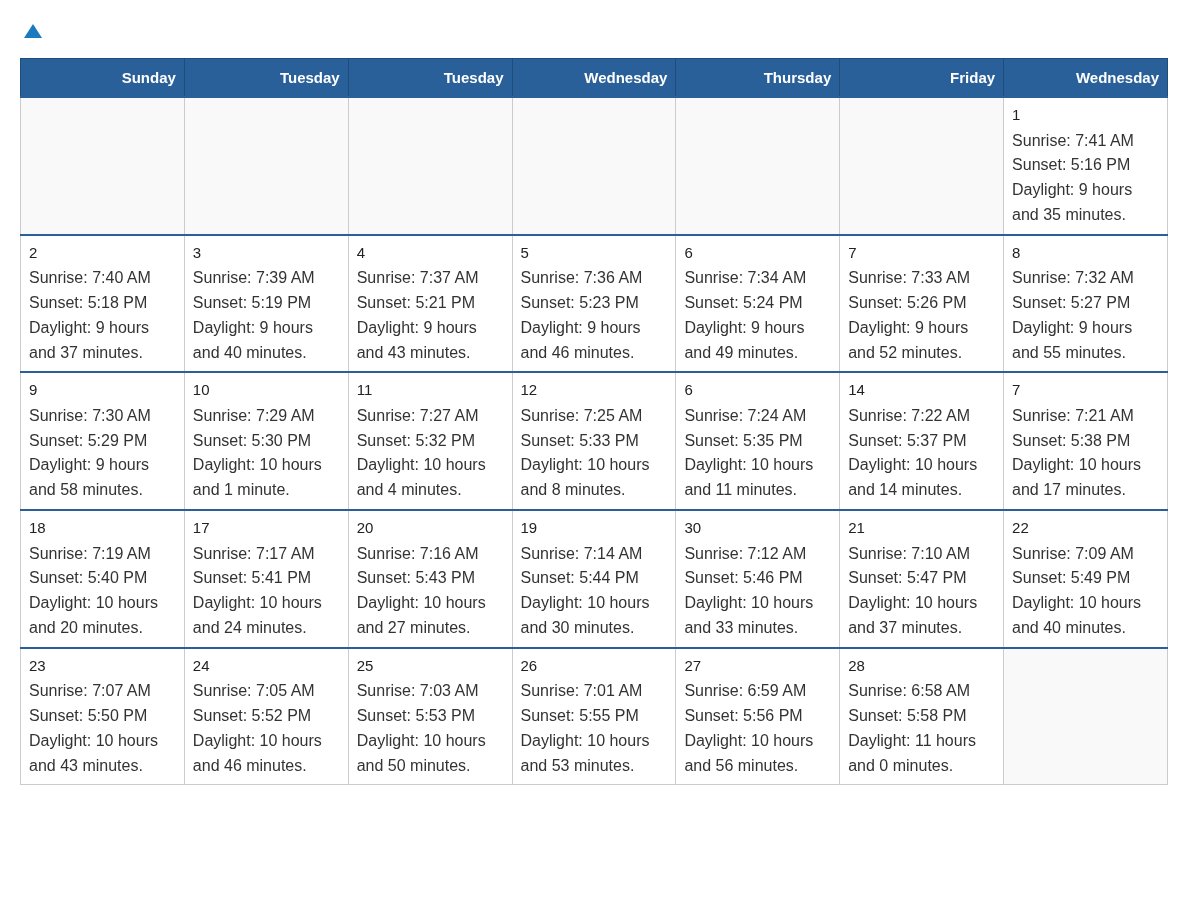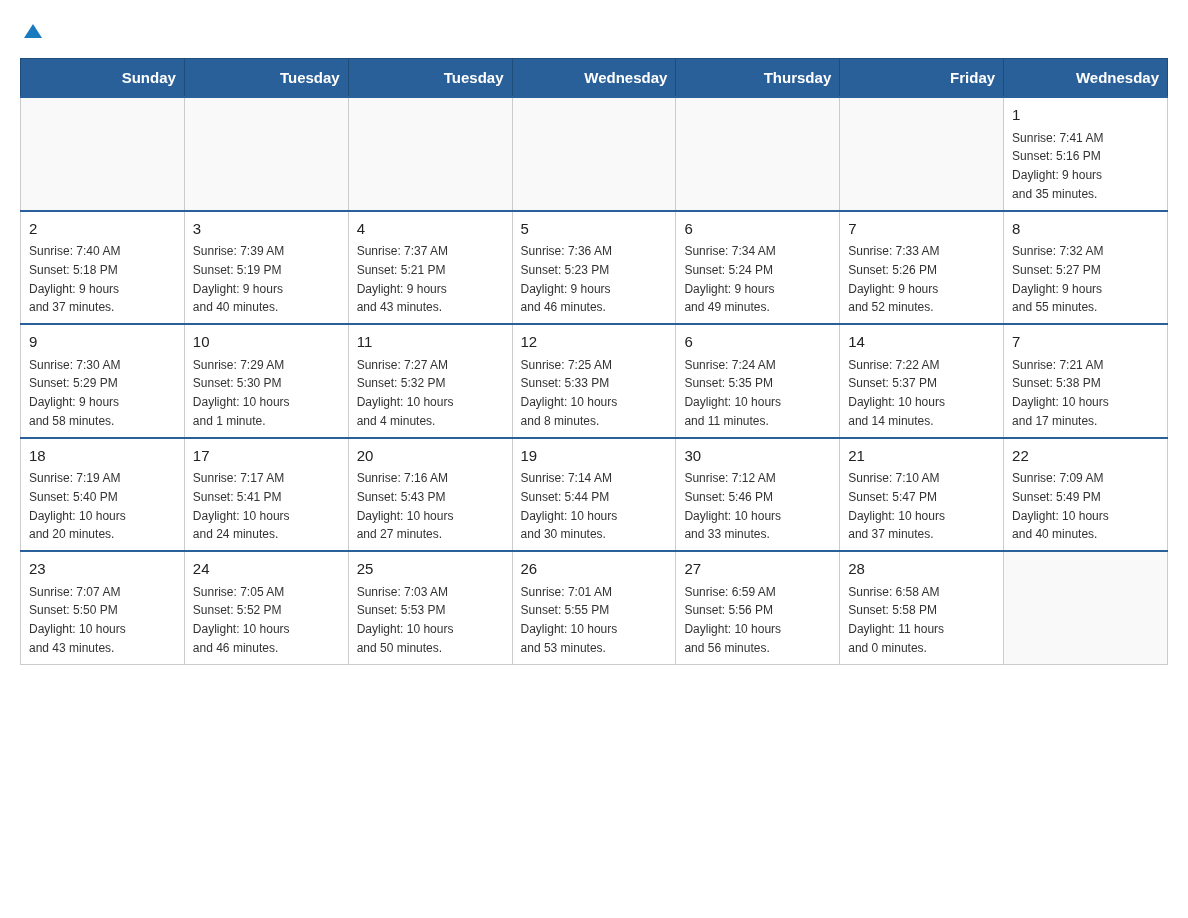--- a/index.html
+++ b/index.html
@@ -71,21 +71,21 @@
       line-height: 1.5;
     }
     .calendar tbody tr td .day-num {
       font-size: 15px;
       font-weight: normal;
       color: #222;
       display: block;
       margin-bottom: 2px;
     }
     .calendar tbody tr td .day-info {
-      font-size: 12px;
+      font-size: 16px;
       color: #333;
       line-height: 1.55;
     }
     .calendar tbody tr.week-row td {
       border-top: 2px solid #2a6099;
     }
     .empty-cell {
       background: #f9f9f9;
     }
   </style>

